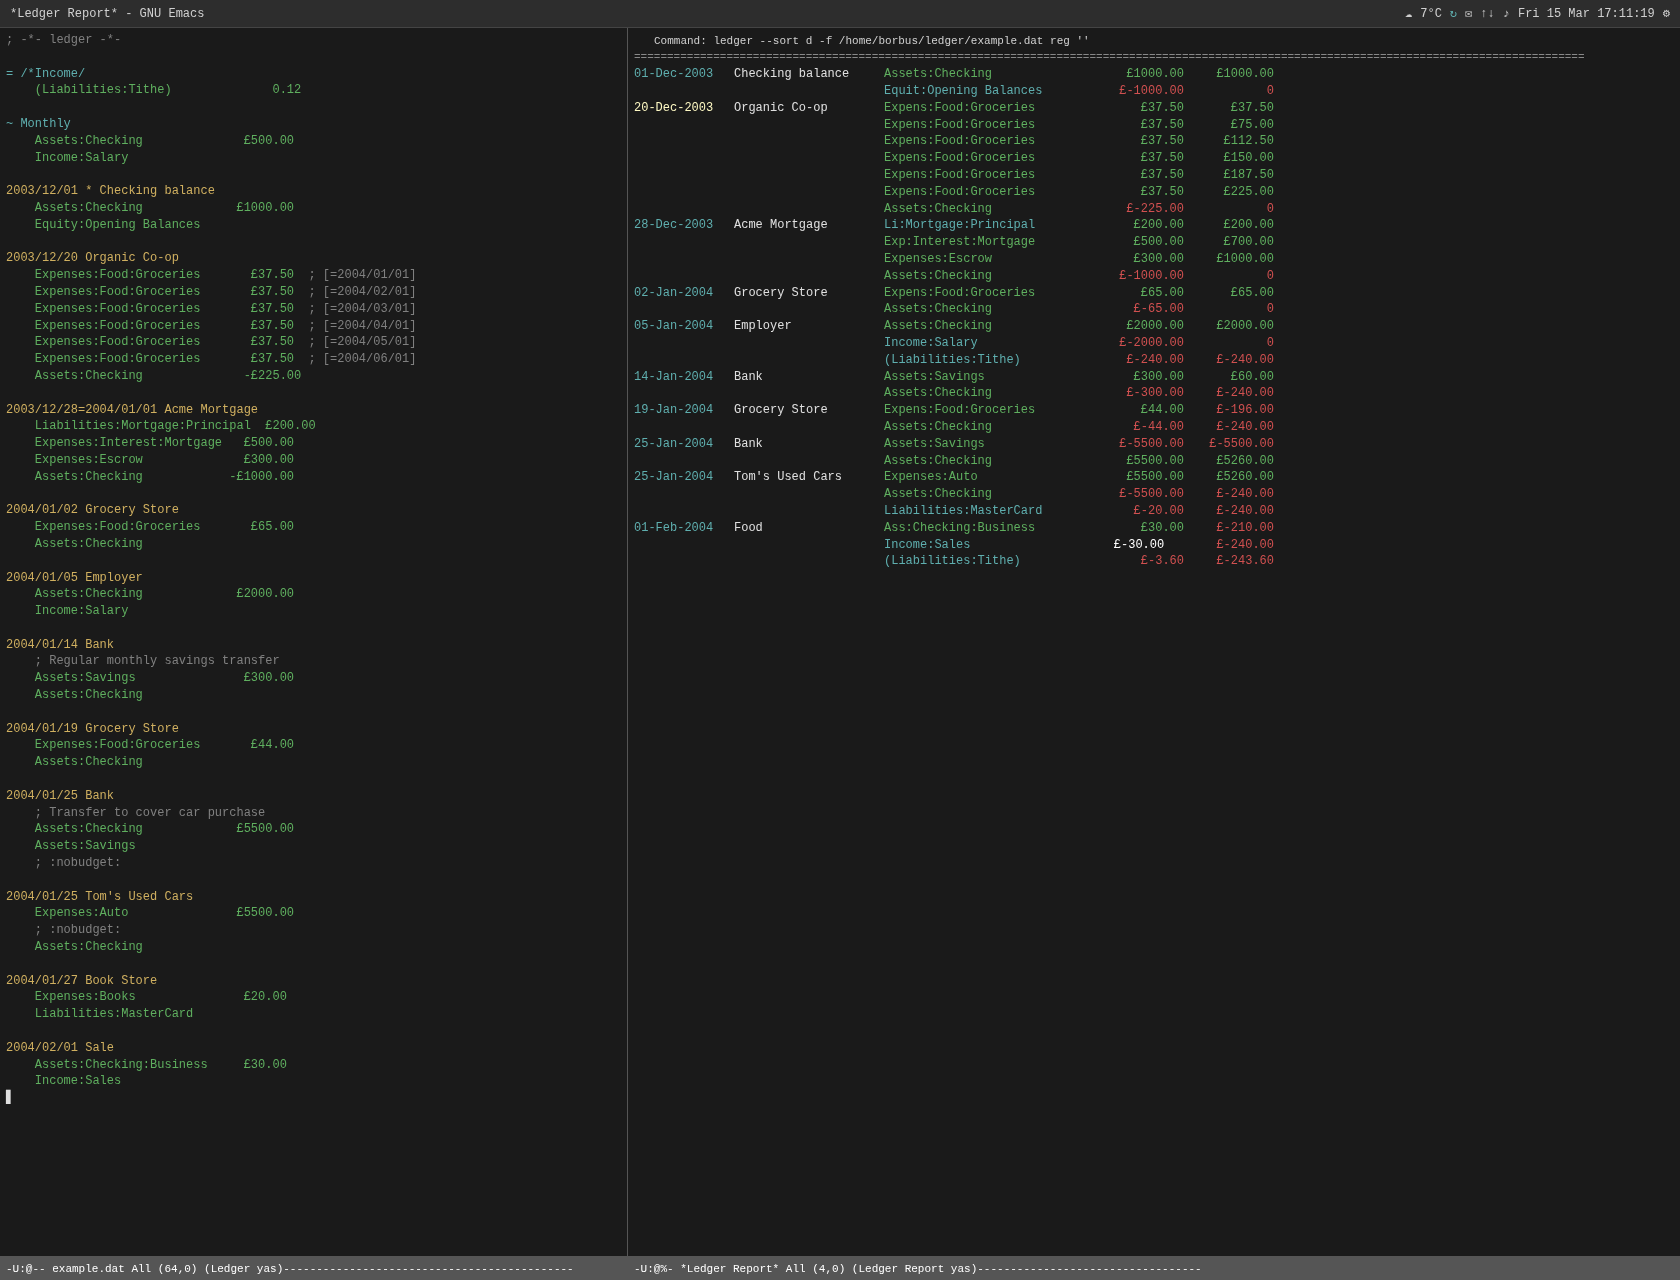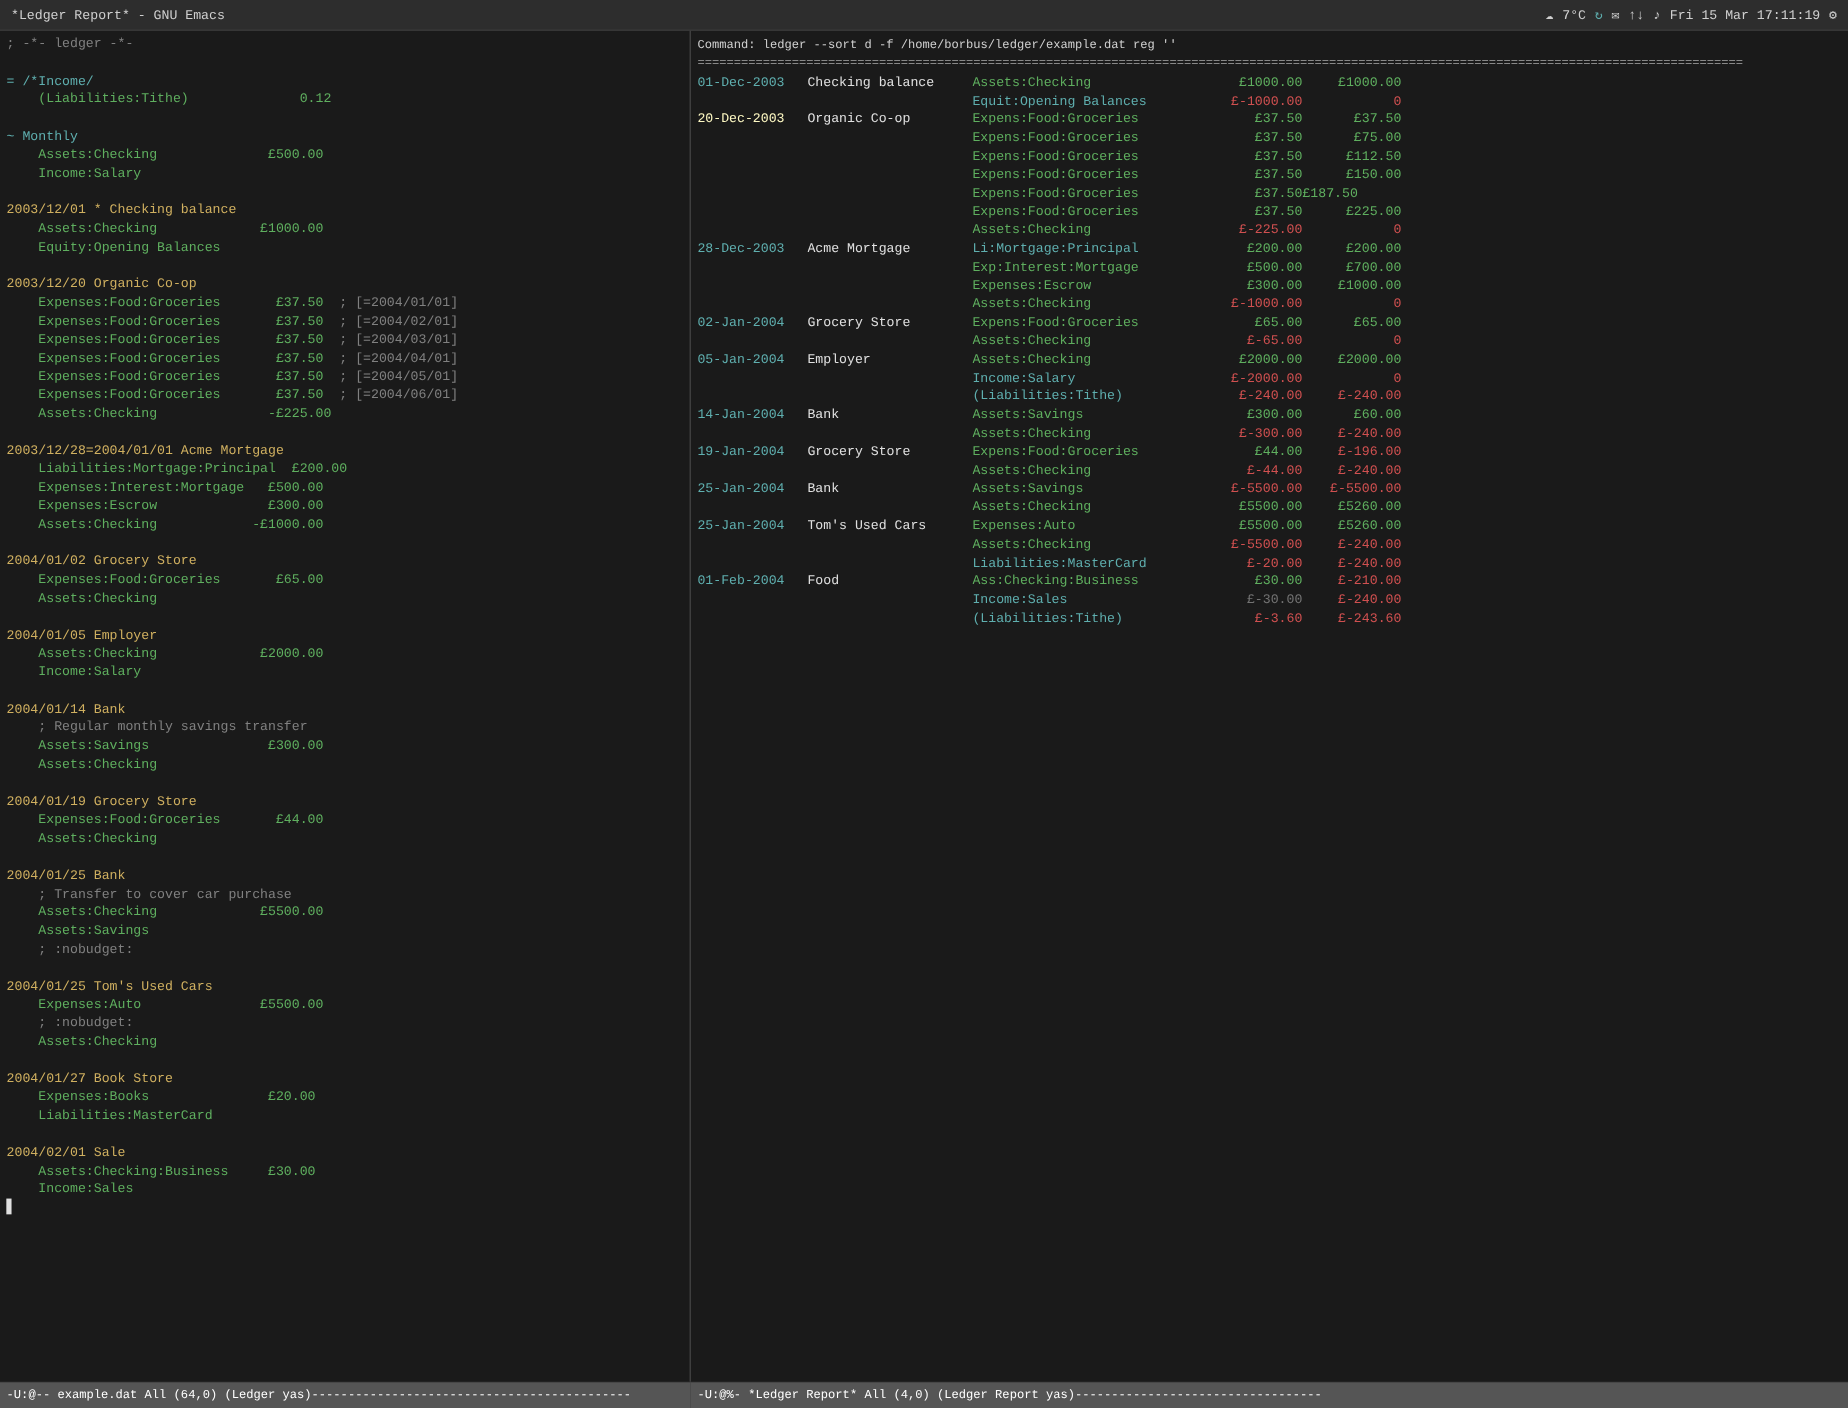--- a/index.html
+++ b/index.html
@@ -177,21 +177,21 @@
 <span class="green">    Liabilities:MasterCard</span>
 
 <span class="yellow">2004/02/01 Sale</span>
 <span class="green">    Assets:Checking:Business     £30.00</span>
 <span class="green">    Income:Sales</span>
 <span class="white">▋</span>
 </pre>
   </div>
 
   <div id="right-pane">
-    <div style="line-height:1.5;">
+    <div style="line-height:1.5;margin-left:20px;">
       <span style="color:#d0d0d0; font-size:11px;">Command: ledger --sort d -f /home/borbus/ledger/example.dat reg ''</span>
     </div>
     <div style="color:#888; font-size:11px; line-height:1.3; overflow:hidden; white-space:nowrap;">
       ================================================================================================================================================
     </div>
     <div id="report-entries" style="margin-top:2px;">
     <div style="display: flex; line-height: 1.4; font-family: &quot;Courier New&quot;, monospace; font-size: 12px;">
           <span style="width: 100px; color: rgb(95, 175, 175); white-space: pre;">01-Dec-2003 </span>
           <span style="width: 150px; color: rgb(224, 224, 224); white-space: pre; overflow: hidden;">Checking balance  </span>
           <span style="width: 210px; color: rgb(95, 175, 95); white-space: pre; overflow: hidden;">Assets:Checking</span>
@@ -231,21 +231,21 @@
           <span style="width: 150px; color: rgb(224, 224, 224); white-space: pre; overflow: hidden;">                  </span>
           <span style="width: 210px; color: rgb(95, 175, 95); white-space: pre; overflow: hidden;">Expens:Food:Groceries</span>
           <span style="width: 90px; text-align: right; color: rgb(95, 175, 95);">£37.50</span>
           <span style="width: 90px; text-align: right; color: rgb(95, 175, 95);">£150.00</span>
         </div>
         <div style="display: flex; line-height: 1.4; font-family: &quot;Courier New&quot;, monospace; font-size: 12px;">
           <span style="width: 100px; color: rgb(95, 175, 175); white-space: pre;">            </span>
           <span style="width: 150px; color: rgb(224, 224, 224); white-space: pre; overflow: hidden;">                  </span>
           <span style="width: 210px; color: rgb(95, 175, 95); white-space: pre; overflow: hidden;">Expens:Food:Groceries</span>
           <span style="width: 90px; text-align: right; color: rgb(95, 175, 95);">£37.50</span>
-          <span style="width: 90px; color: rgb(95, 175, 95);">£187.50</span>
+          <span style="width: 90px; text-align: right; color: rgb(95, 175, 95);">£187.50</span>
         </div>
         <div style="display: flex; line-height: 1.4; font-family: &quot;Courier New&quot;, monospace; font-size: 12px;">
           <span style="width: 100px; color: rgb(95, 175, 175); white-space: pre;">            </span>
           <span style="width: 150px; color: rgb(224, 224, 224); white-space: pre; overflow: hidden;">                  </span>
           <span style="width: 210px; color: rgb(95, 175, 95); white-space: pre; overflow: hidden;">Expens:Food:Groceries</span>
           <span style="width: 90px; text-align: right; color: rgb(95, 175, 95);">£37.50</span>
           <span style="width: 90px; text-align: right; color: rgb(95, 175, 95);">£225.00</span>
         </div>
         <div style="display: flex; line-height: 1.4; font-family: &quot;Courier New&quot;, monospace; font-size: 12px;">
           <span style="width: 100px; color: rgb(95, 175, 175); white-space: pre;">            </span>
@@ -384,21 +384,21 @@
           <span style="width: 100px; color: rgb(95, 175, 175); white-space: pre;">01-Feb-2004 </span>
           <span style="width: 150px; color: rgb(224, 224, 224); white-space: pre; overflow: hidden;">Food              </span>
           <span style="width: 210px; color: rgb(95, 175, 95); white-space: pre; overflow: hidden;">Ass:Checking:Business</span>
           <span style="width: 90px; text-align: right; color: rgb(95, 175, 95);">£30.00</span>
           <span style="width: 90px; text-align: right; color: rgb(208, 80, 80);">£-210.00</span>
         </div>
         <div style="display: flex; line-height: 1.4; font-family: &quot;Courier New&quot;, monospace; font-size: 12px;">
           <span style="width: 100px; color: rgb(95, 175, 175); white-space: pre;">            </span>
           <span style="width: 150px; color: rgb(224, 224, 224); white-space: pre; overflow: hidden;">                  </span>
           <span style="width: 210px; color: rgb(95, 175, 175); white-space: pre; overflow: hidden;">Income:Sales</span>
-          <span style="width: 90px; text-align: right; color: #737373;">£-30.00</span>
+          <span style="width: 90px; text-align: center; color: #ffffff;">£-30.00</span>
           <span style="width: 90px; text-align: right; color: rgb(208, 80, 80);">£-240.00</span>
         </div>
         <div style="display: flex; line-height: 1.4; font-family: &quot;Courier New&quot;, monospace; font-size: 12px;">
           <span style="width: 100px; color: rgb(95, 175, 175); white-space: pre;">            </span>
           <span style="width: 150px; color: rgb(224, 224, 224); white-space: pre; overflow: hidden;">                  </span>
           <span style="width: 210px; color: rgb(95, 175, 175); white-space: pre; overflow: hidden;">(Liabilities:Tithe)</span>
           <span style="width: 90px; text-align: right; color: rgb(208, 80, 80);">£-3.60</span>
           <span style="width: 90px; text-align: right; color: rgb(208, 80, 80);">£-243.60</span>
         </div>
       </div>

